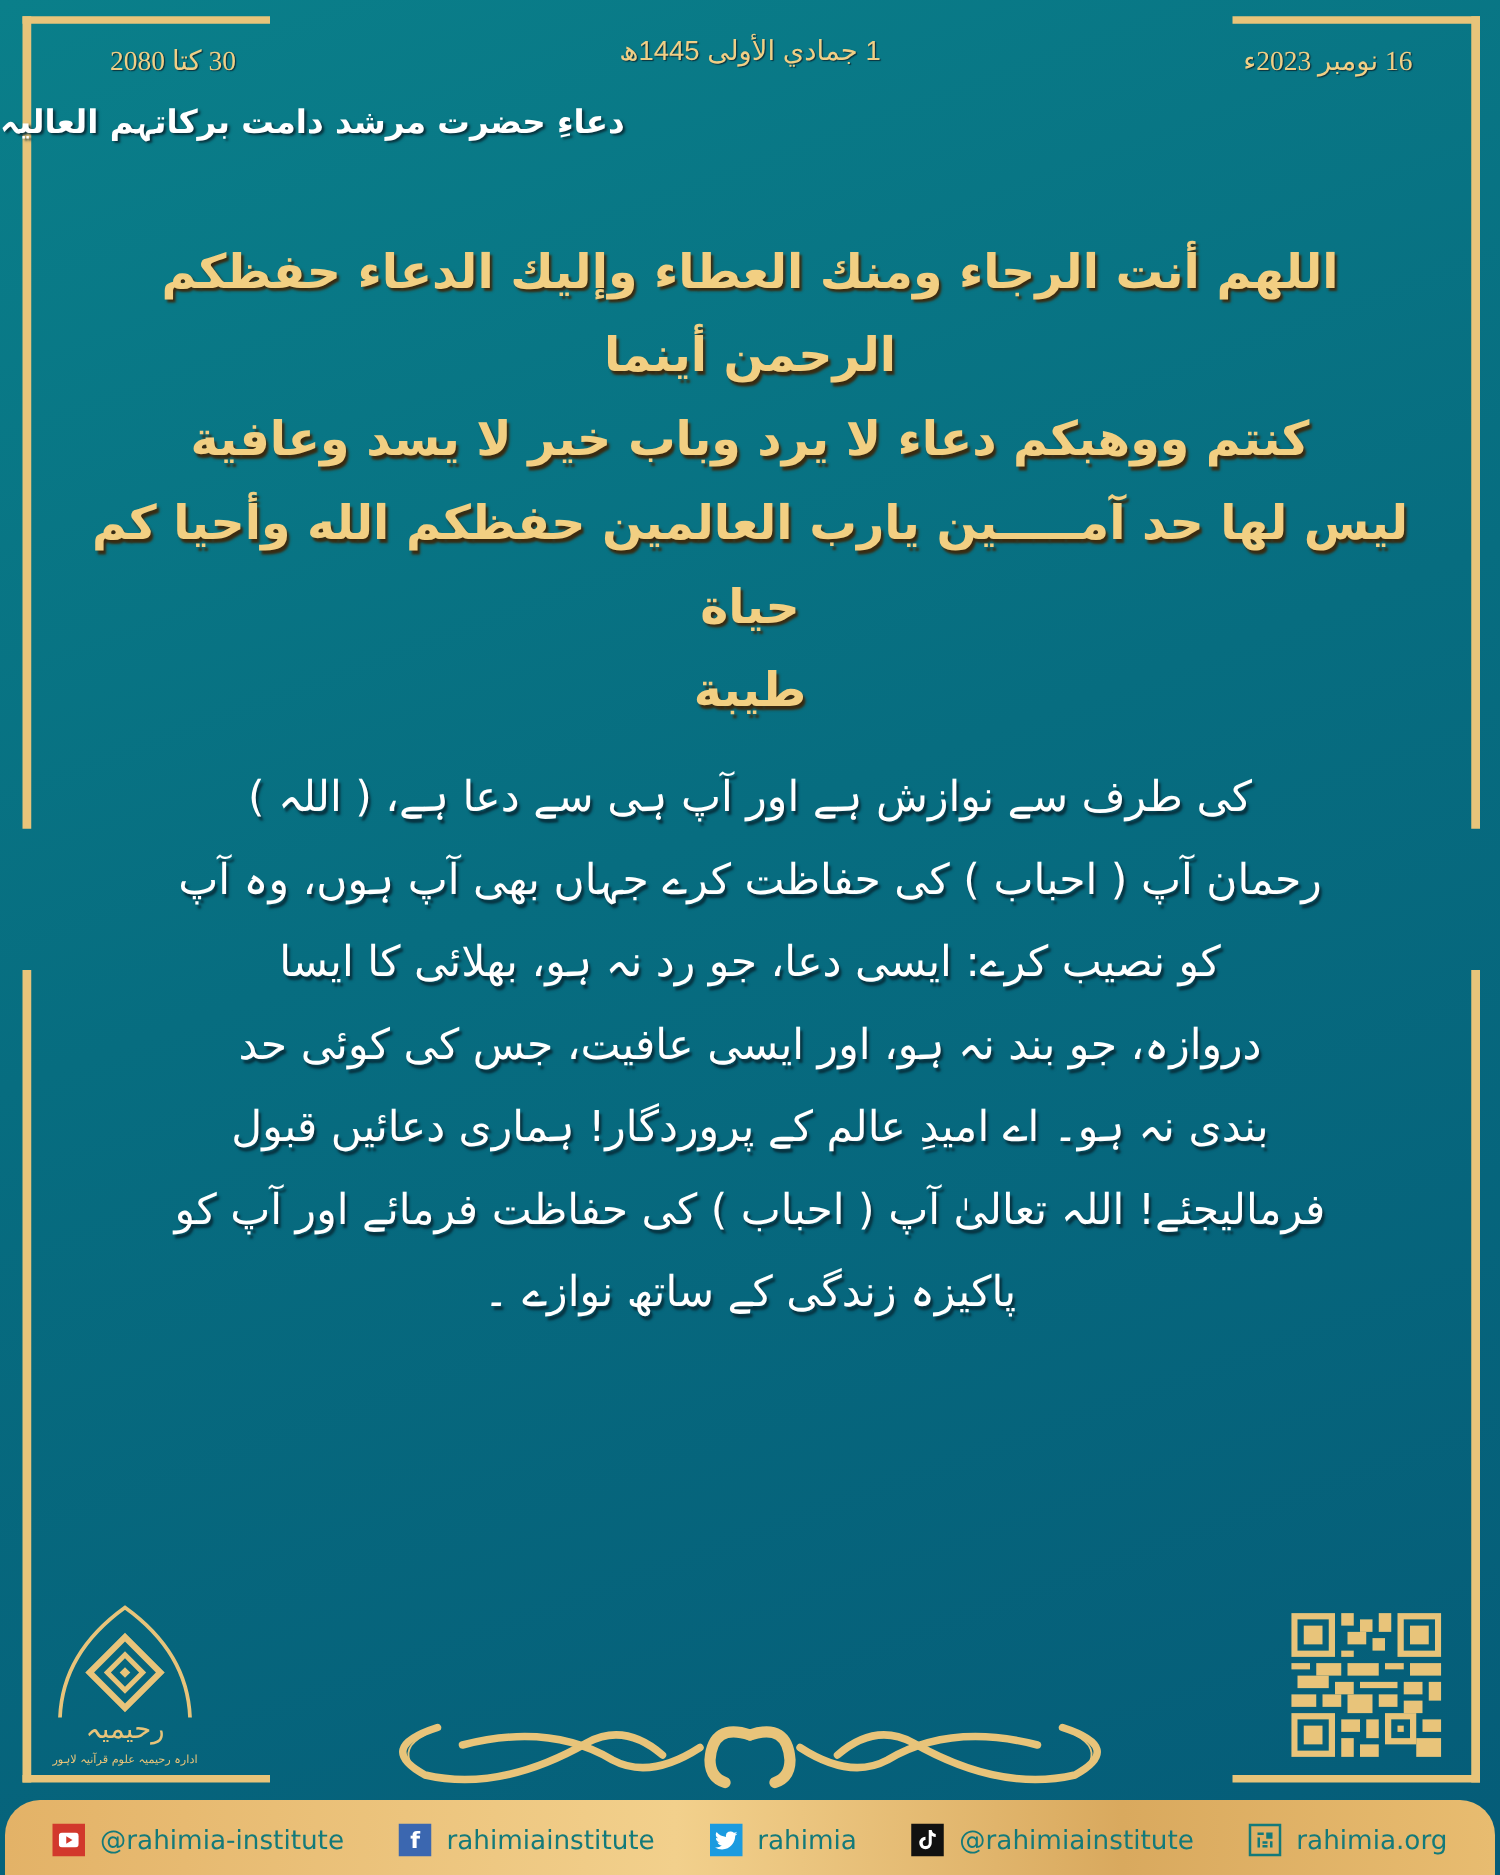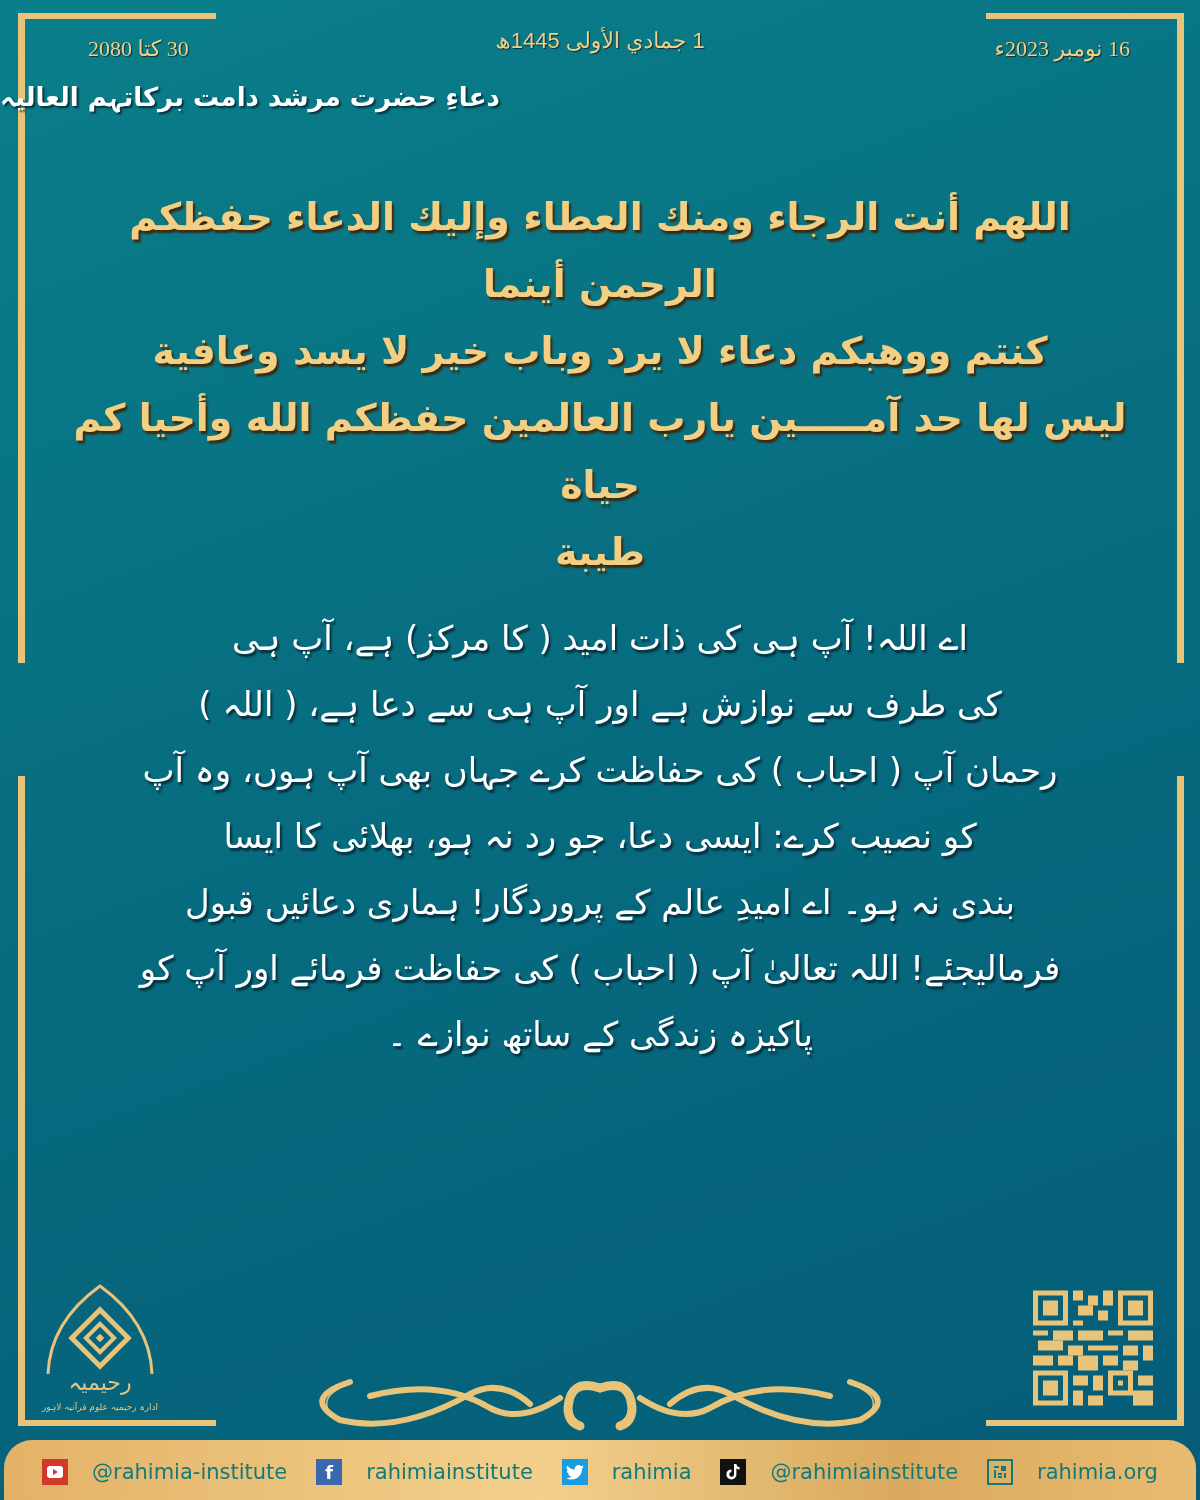--- a/index.html
+++ b/index.html
@@ -48,21 +48,21 @@
   .ornament {
     position:absolute; left:300px; top:1368px; width:600px; height:64px;
   }
   .footer {
     position:absolute; left:4px; right:4px; top:1440px; height:64px;
     border-radius:28px 28px 0 0;
     background: linear-gradient(90deg, #e3b267 0%, #f2d08c 45%, #d9a95e 75%, #e8bc70 100%);
     display:flex; align-items:center; justify-content:space-between;
     padding:0 38px; box-sizing:border-box;
   }
-  .social { display:flex; align-items:center; gap:24px; cursor:pointer; }
+  .social { display:flex; align-items:center; gap:12px; cursor:pointer; }
   .social .handle { font-family:"DejaVu Sans", sans-serif; font-size:21px; color:#137a7a; }
   .sicon { width:26px; height:26px; display:flex; align-items:center; justify-content:center; color:#fff; font-weight:bold; font-size:18px; }
 </style>
 </head>
 <body>
 
 <div class="frame-line" style="left:18px; top:13px; width:198px; height:6px;"></div>
 <div class="frame-line" style="left:18px; top:13px; width:7px; height:650px;"></div>
 <div class="frame-line" style="left:986px; top:13px; width:198px; height:6px;"></div>
 <div class="frame-line" style="left:1177px; top:13px; width:7px; height:650px;"></div>
@@ -77,24 +77,24 @@
 <div class="heading rtl">دعاءِ حضرت مرشد دامت برکاتہم العالیہ</div>
 
 <div class="arabic-block rtl">
   <p>اللهم أنت الرجاء ومنك العطاء وإليك الدعاء حفظكم الرحمن أينما</p>
   <p>كنتم ووهبكم دعاء لا يرد وباب خير لا يسد وعافية</p>
   <p>ليس لها حد آمـــــين يارب العالمين حفظكم الله وأحيا كم حياة</p>
   <p>طيبة</p>
 </div>
 
 <div class="urdu-block rtl">
-  <p>اے اللہ! آپ ہی کی ذات امید ( کا مرکز) ہے، آپ ہی</p>
   <p>کی طرف سے نوازش ہے اور آپ ہی سے دعا ہے، ( اللہ )</p>
   <p>رحمان آپ ( احباب ) کی حفاظت کرے جہاں بھی آپ ہوں، وہ آپ</p>
   <p>کو نصیب کرے: ایسی دعا، جو رد نہ ہو، بھلائی کا ایسا</p>
+  <p>دروازہ، جو بند نہ ہو، اور ایسی عافیت، جس کی کوئی حد</p>
   <p>بندی نہ ہو۔ اے امیدِ عالم کے پروردگار! ہماری دعائیں قبول</p>
   <p>فرمالیجئے! اللہ تعالیٰ آپ ( احباب ) کی حفاظت فرمائے اور آپ کو</p>
   <p>پاکیزہ زندگی کے ساتھ نوازے ۔</p>
 </div>
 
 <div class="logo">
   <svg width="120" height="160" viewBox="0 0 120 160">
     <path d="M8 92 Q10 40 60 4 Q110 40 112 92" fill="none" stroke="#e8c47a" stroke-width="3"></path>
     <g fill="#e8c47a" transform="translate(60,56) rotate(45)">
       <rect x="-20" y="-20" width="40" height="40" fill="none" stroke="#e8c47a" stroke-width="5"></rect>

